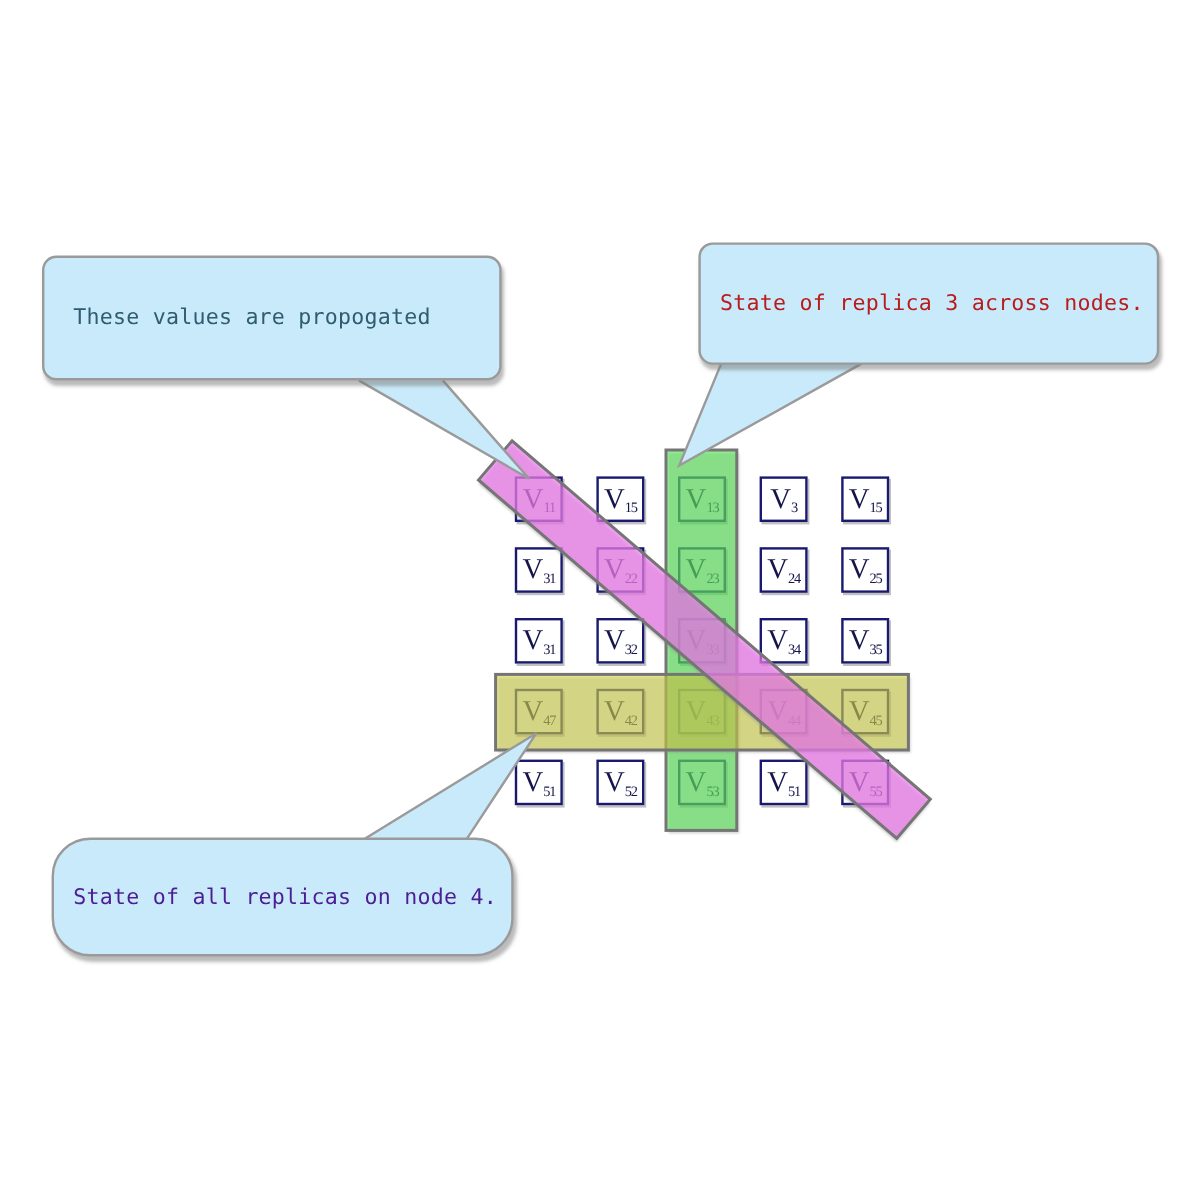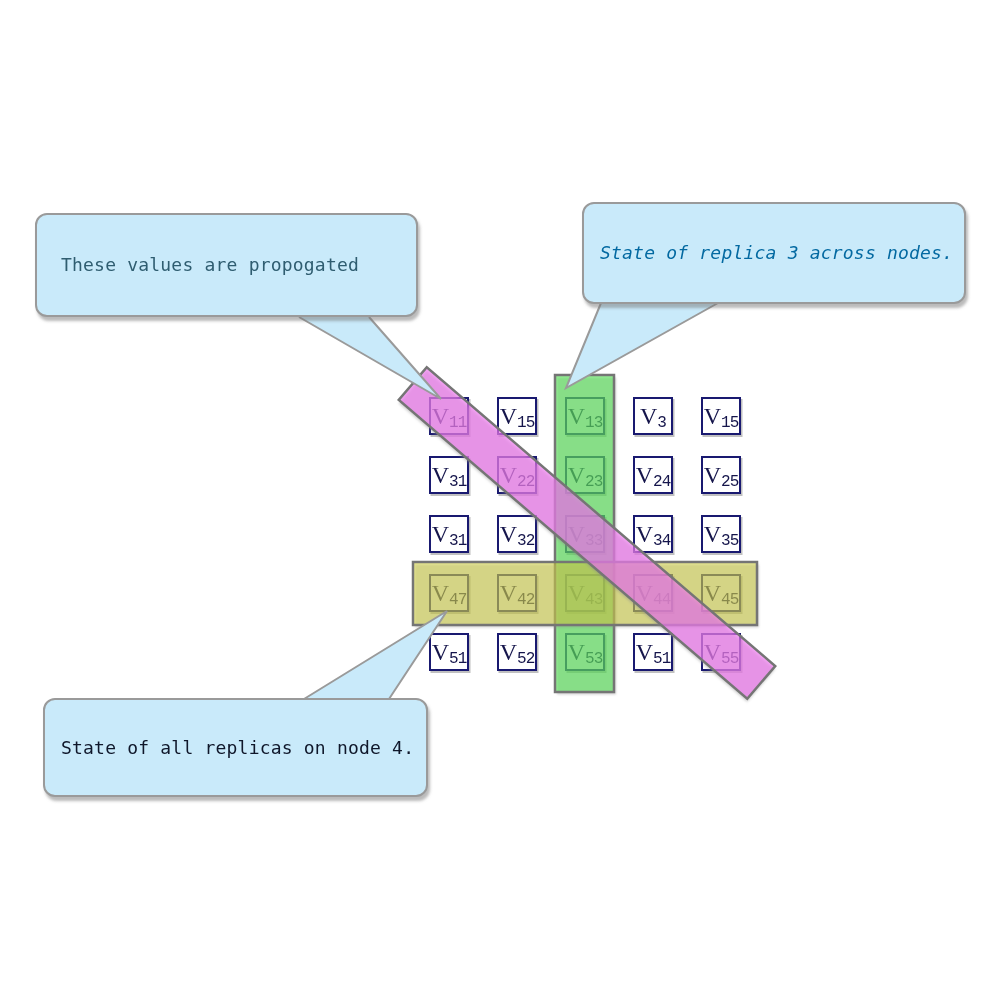--- a/index.html
+++ b/index.html
@@ -10,21 +10,21 @@
   
   #grid-layer{position:absolute;inset:0;z-index:1;}
   .cell{
     position:absolute;width:40px;height:38px;box-sizing:border-box;
     background:#ffffff;border:2px solid var(--cell-border,#191970);
     box-shadow:1.5px 2px 0 rgba(140,140,140,0.55);
     display:flex;align-items:center;justify-content:center;
     font-family:"Liberation Serif",serif;color:var(--cell-text,#15154b);
   }
   .vsym{font-size:24px;line-height:1;}
-  .vsub{font-size:16px;line-height:1;position:relative;top:7px;letter-spacing:-1px;font-family:Liberation Mono, monospace;}
+  .vsub{font-size:12px;line-height:1;position:relative;top:7px;letter-spacing:-1px;}
   
   #overlay{position:absolute;left:0;top:0;z-index:2;}
   
   .callout{
     position:absolute;box-sizing:border-box;z-index:3;
     background:var(--callout-fill,#C9EAFA);
     border:2px solid var(--callout-border,#9a9a9a);
     border-radius:12px;
     box-shadow:2px 4px 3px rgba(120,120,120,0.5);
     display:flex;flex-direction:column;justify-content:center;
@@ -163,21 +163,21 @@
 
     <path d="M 299,317 L 441,399 L 369,317" stroke-width="2" stroke="#9a9a9a" fill="#C9EAFA"></path>
     <path d="M 718,303 L 566,388 L 601,303" stroke-width="2" stroke="#9a9a9a" fill="#C9EAFA"></path>
     <path d="M 304,699 L 447,611 L 389,699" stroke-width="2" stroke="#9a9a9a" fill="#C9EAFA"></path>
   </svg>
 
   <div id="callout-gossip" class="callout" style="color: rgb(47, 93, 112);">
     <span>These values are propogated</span>
   </div>
 
-  <div id="callout-replica3" class="callout" style="color: #0369a1; font-style: italic;">
+  <div id="callout-replica3" class="callout" style="color: #b91c1c;">
     <span>State of replica 3 across nodes.</span>
   </div>
 
-  <div id="callout-node4" class="callout" style="color: #0f172a;">
+  <div id="callout-node4" class="callout" style="color: #4c1d95; border-radius: 32px;">
     <span>State of all replicas on node 4.</span>
   </div>
 
 </div>
 
 </body></html>

